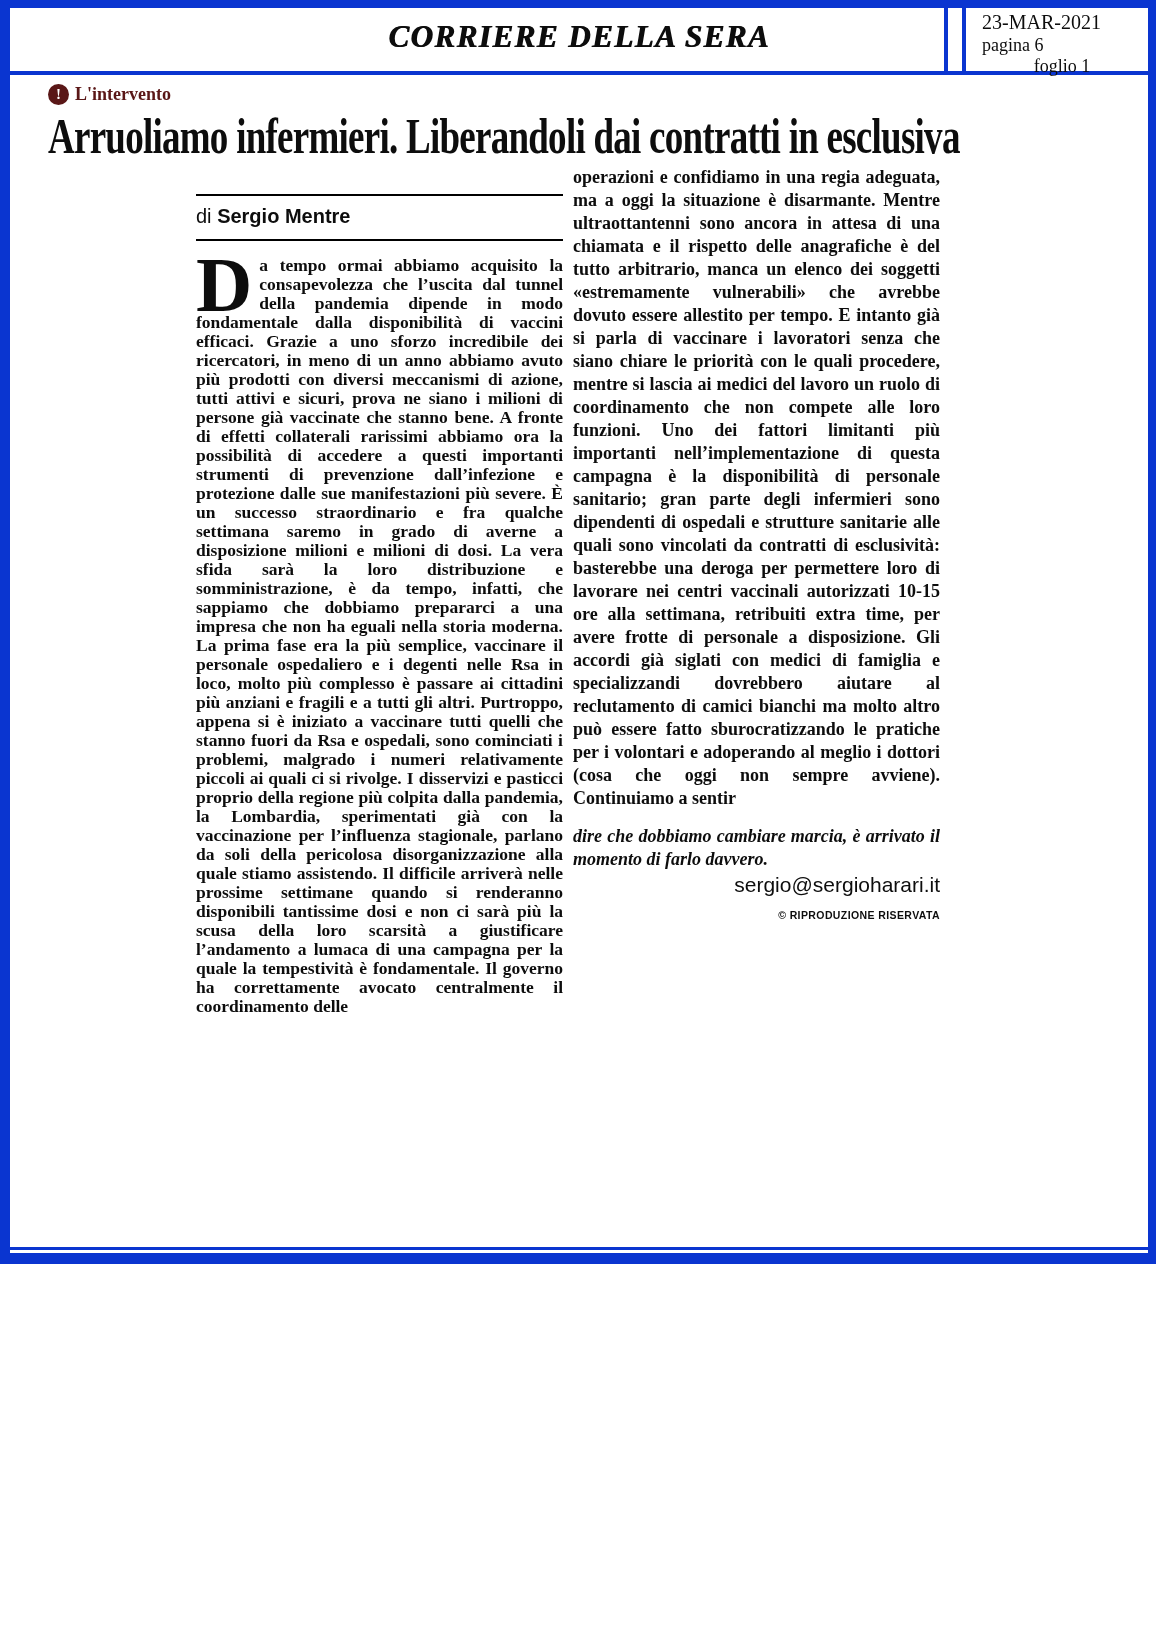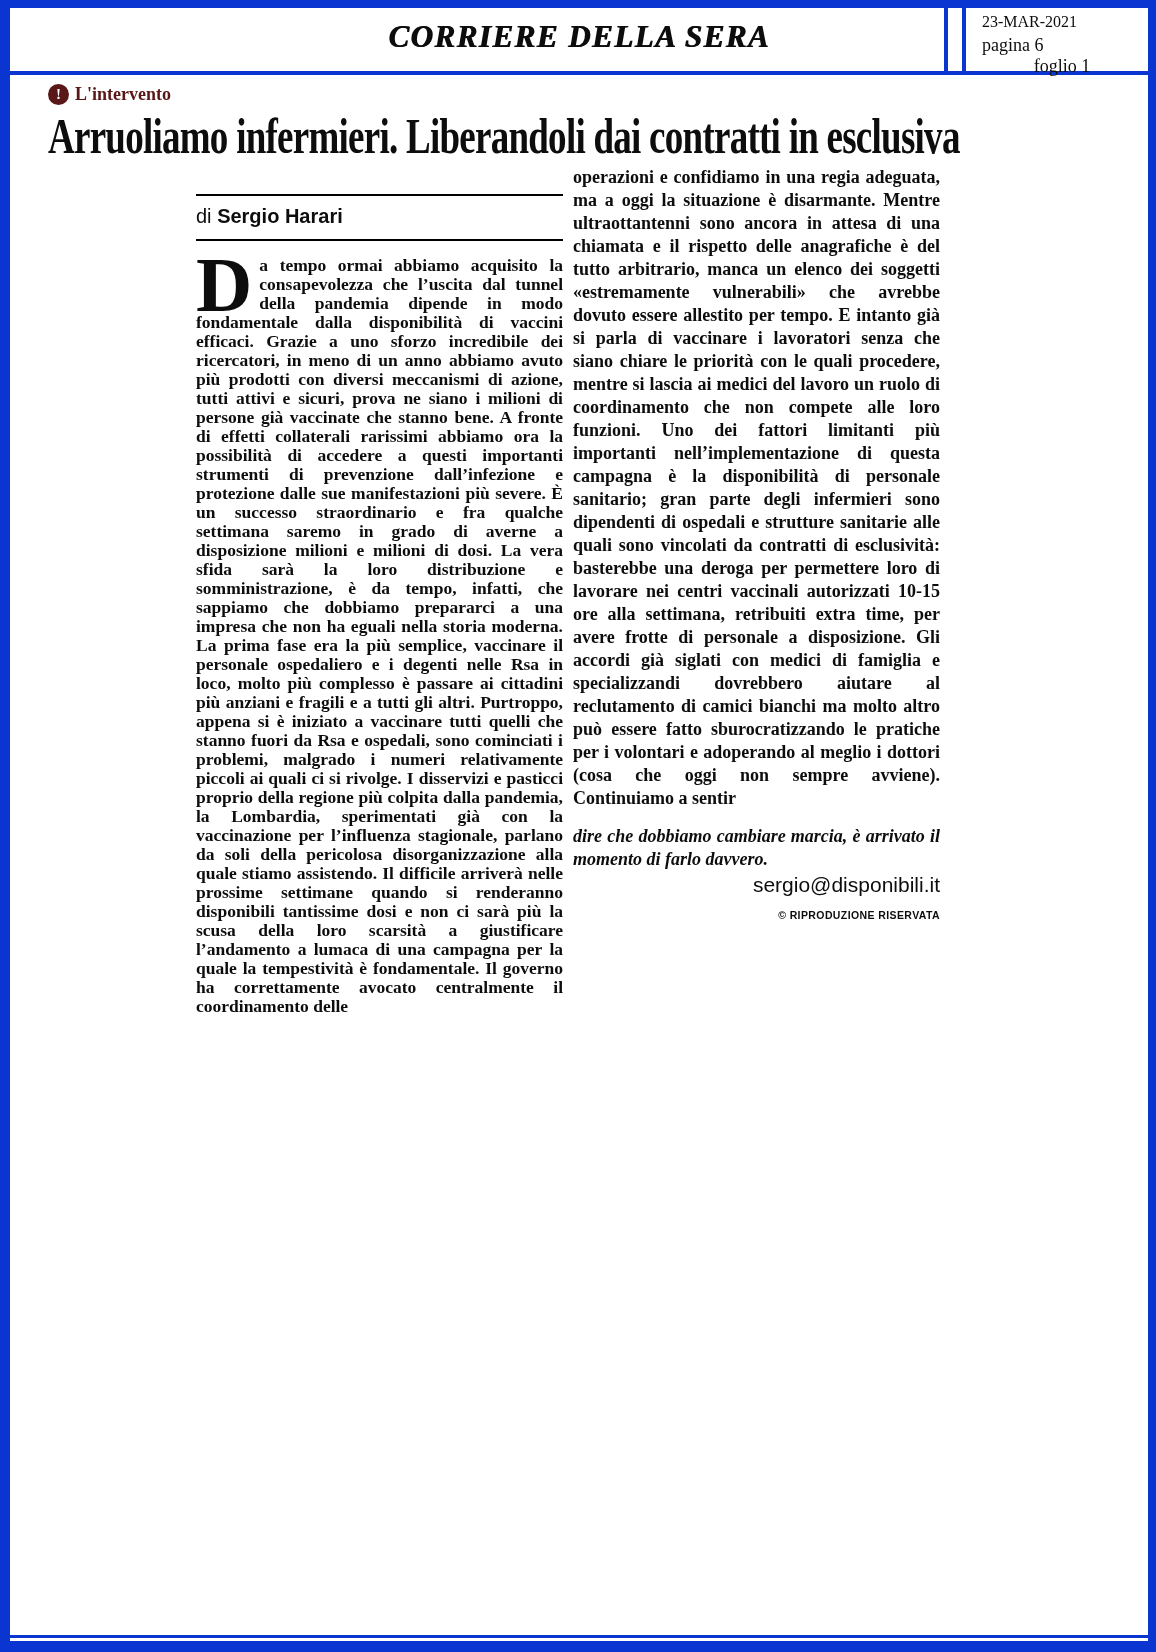--- a/index.html
+++ b/index.html
@@ -5,21 +5,21 @@
   :root{
     --blue:#0a35d0;
     --maroon:#5a1717;
     --ink:#0d0d0d;
   }
   *{margin:0;padding:0;box-sizing:border-box;}
   html,body{background:#fff;}
   body{font-family:"Liberation Serif",serif;color:var(--ink);}
   .page{
     position:relative;
-    width:1156px;height:1652px;
+    width:1156px;height:1264px;
     background:#fff;
     border:8px solid var(--blue);
     border-left-width:10px;
     border-bottom-width:11px;
     overflow:hidden;
   }
   
   .bottom-rule{
     position:absolute;left:0;right:0;bottom:3px;height:3px;
     background:var(--blue);
@@ -39,21 +39,21 @@
   .header-vline{
     position:absolute;top:0;bottom:0;right:200px;width:4px;
     background:var(--blue);
   }
   .date-box{
     position:absolute;top:0;bottom:0;right:0;width:186px;
     border-left:4px solid var(--blue);
     padding:2px 6px 0 16px;
     font-family:"Liberation Serif",serif;
   }
-  .date-box .date{font-size:16px;line-height:24px;}
+  .date-box .date{font-size:20px;line-height:24px;}
   .date-box .pagina{font-size:18px;line-height:22px;}
   .date-box .foglio{font-size:18px;line-height:21px;text-align:center;}
   
   .article{position:relative;padding:7px 0 0 38px;}
   .kicker{display:flex;align-items:center;gap:6px;height:24px;}
   .kicker-icon{
     width:21px;height:21px;border-radius:50%;
     background:var(--maroon);
     color:#fff;font-family:"Liberation Serif",serif;font-weight:bold;
     font-size:15px;line-height:21px;text-align:center;
@@ -141,31 +141,31 @@
       <span class="kicker-icon">!</span>
       <span class="kicker-label">L'intervento</span>
     </div>
 
     <h1 class="headline">Arruoliamo infermieri. Liberandoli dai contratti in esclusiva</h1>
 
     <div class="columns">
 
       <div class="col col-left">
         <div class="byline">
-          <span>di </span><span class="author">Sergio Harari</span>
+          <span>di </span><span class="author">Sergio Mentre</span>
         </div>
         <div class="bodytext">
           <span class="dropcap">D</span><span>a tempo ormai abbiamo acquisito la consapevolezza che l’uscita dal tunnel della pandemia dipende in modo fondamentale dalla disponibilità di vaccini efficaci. Grazie a uno sforzo incredibile dei ricercatori, in meno di un anno abbiamo avuto più prodotti con diversi meccanismi di azione, tutti attivi e sicuri, prova ne siano i milioni di persone già vaccinate che stanno bene. A fronte di effetti collaterali rarissimi abbiamo ora la possibilità di accedere a questi importanti strumenti di prevenzione dall’infezione e protezione dalle sue manifestazioni più severe. È un successo straordinario e fra qualche settimana saremo in grado di averne a disposizione milioni e milioni di dosi. La vera sfida sarà la loro distribuzione e somministrazione, è da tempo, infatti, che sappiamo che dobbiamo prepararci a una impresa che non ha eguali nella storia moderna. La prima fase era la più semplice, vaccinare il personale ospedaliero e i degenti nelle Rsa in loco, molto più complesso è passare ai cittadini più anziani e fragili e a tutti gli altri. Purtroppo, appena si è iniziato a vaccinare tutti quelli che stanno fuori da Rsa e ospedali, sono cominciati i problemi, malgrado i numeri relativamente piccoli ai quali ci si rivolge. I disservizi e pasticci proprio della regione più colpita dalla pandemia, la Lombardia, sperimentati già con la vaccinazione per l’influenza stagionale, parlano da soli della pericolosa disorganizzazione alla quale stiamo assistendo. Il difficile arriverà nelle prossime settimane quando si renderanno disponibili tantissime dosi e non ci sarà più la scusa della loro scarsità a giustificare l’andamento a lumaca di una campagna per la quale la tempestività è fondamentale. Il governo ha correttamente avocato centralmente il coordinamento delle</span>
         </div>
       </div>
 
       <div class="col col-right">
         <p class="par1">operazioni e confidiamo in una regia adeguata, ma a oggi la situazione è disarmante. Mentre ultraottantenni sono ancora in attesa di una chiamata e il rispetto delle anagrafiche è del tutto arbitrario, manca un elenco dei soggetti «estremamente vulnerabili» che avrebbe dovuto essere allestito per tempo. E intanto già si parla di vaccinare i lavoratori senza che siano chiare le priorità con le quali procedere, mentre si lascia ai medici del lavoro un ruolo di coordinamento che non compete alle loro funzioni. Uno dei fattori limitanti più importanti nell’implementazione di questa campagna è la disponibilità di personale sanitario; gran parte degli infermieri sono dipendenti di ospedali e strutture sanitarie alle quali sono vincolati da contratti di esclusività: basterebbe una deroga per permettere loro di lavorare nei centri vaccinali autorizzati 10-15 ore alla settimana, retribuiti extra time, per avere frotte di personale a disposizione. Gli accordi già siglati con medici di famiglia e specializzandi dovrebbero aiutare al reclutamento di camici bianchi ma molto altro può essere fatto sburocratizzando le pratiche per i volontari e adoperando al meglio i dottori (cosa che oggi non sempre avviene). Continuiamo a sentir</p>
         <p class="par2">dire che dobbiamo cambiare marcia, è arrivato il momento di farlo davvero.</p>
-        <div class="sig-email">sergio@disponibili.it</div>
+        <div class="sig-email">sergio@sergioharari.it</div>
         <div class="sig-copyright">© RIPRODUZIONE RISERVATA</div>
       </div>
 
     </div>
   </div>
 
   <div class="bottom-rule"></div>
 </div>
 
 </body></html>

